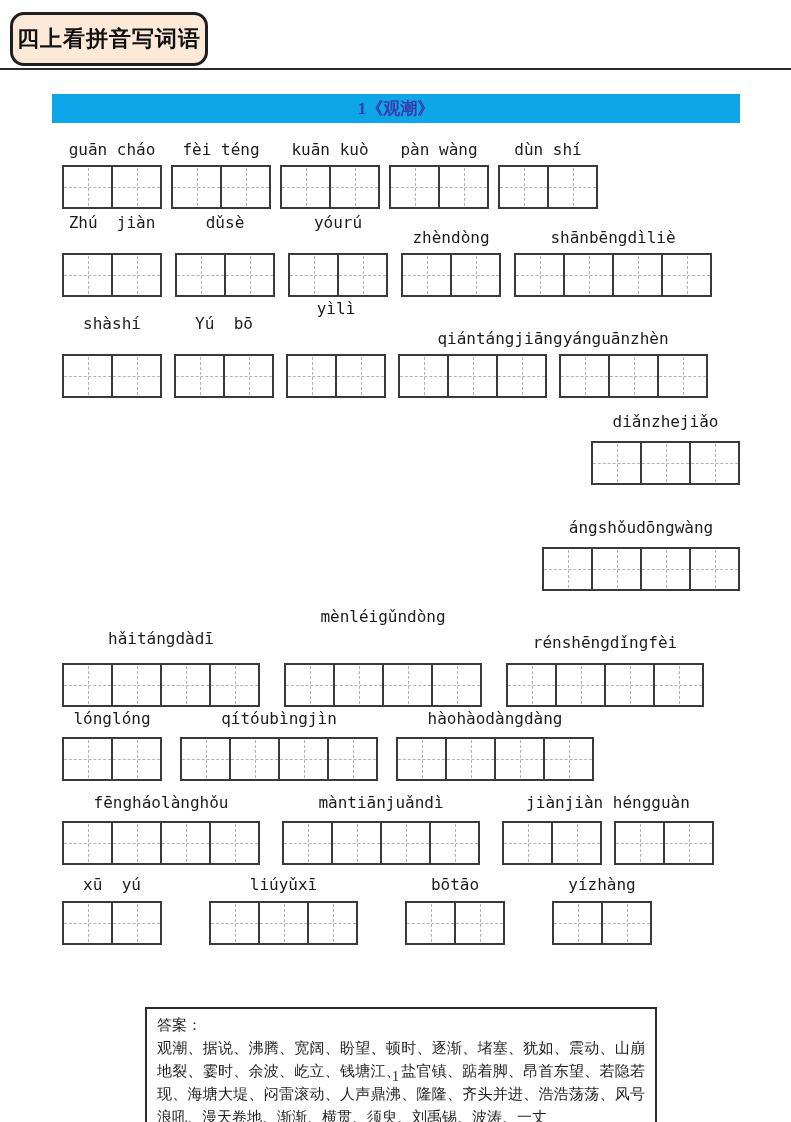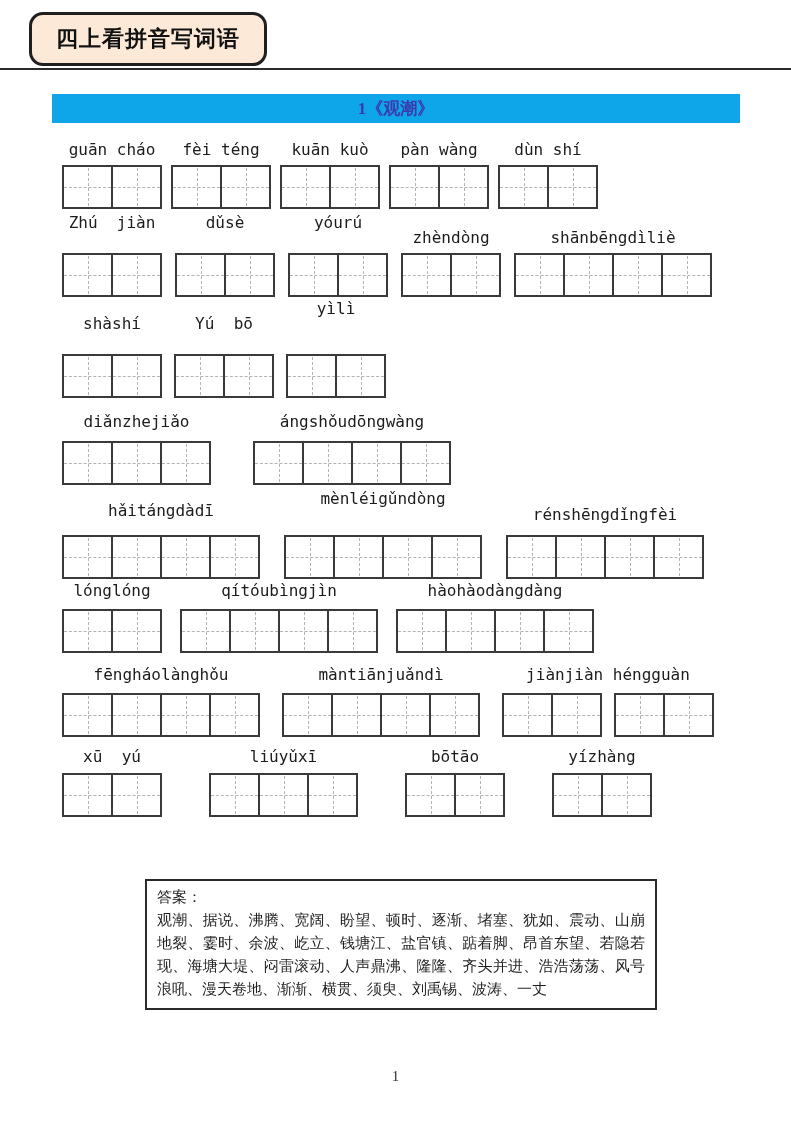--- a/index.html
+++ b/index.html
@@ -5,22 +5,22 @@
   html,body{margin:0;padding:0;background:#e9e9e9;}
   .page{
     position:relative;
     width:791px;height:1122px;
     margin:0 auto;
     background:#ffffff;
     font-family:"Liberation Sans",sans-serif;
     overflow:hidden;
   }
   .badge{
-    position:absolute;left:29px;top:12px;
-    padding:9px 24px;
+    position:absolute;left:10px;top:12px;
+    padding:9px 4px;
     background:#fce9d8;
     border:3px solid #1f1f1f;
     border-radius:14px;
     font-size:22px;font-weight:bold;color:#111;
     letter-spacing:1px;
     font-family:"Liberation Sans",sans-serif;
   }
   .top-rule{
     position:absolute;left:0;right:0;top:68px;
     border-top:2px solid #2a2a2a;height:0;
@@ -226,22 +226,37 @@
           </div>
           <div class="unit">
             <div class="pinyin" style="margin-bottom: 35px;">yìlì</div>
             <div class="grids">
               <div class="grid">
                 <div class="cell"></div>
                 <div class="cell"></div>
               </div>
             </div>
           </div>
-        </div>
-        <div class="word-row" style="gap: 42px; margin-bottom: 4px;">
+          <div class="unit">
+            <div class="pinyin" style="margin-bottom: 5px;">qiántángjiāngyánguānzhèn</div>
+            <div class="grids">
+              <div class="grid">
+                <div class="cell"></div>
+                <div class="cell"></div>
+                <div class="cell"></div>
+              </div>
+              <div class="grid">
+                <div class="cell"></div>
+                <div class="cell"></div>
+                <div class="cell"></div>
+              </div>
+            </div>
+          </div>
+        </div>
+        <div class="word-row" style="gap: 33px; margin-bottom: 16px; flex-direction: column;">
           <div class="unit">
             <div class="pinyin" style="margin-bottom: 9px;">diǎnzhejiǎo</div>
             <div class="grids">
               <div class="grid">
                 <div class="cell"></div>
                 <div class="cell"></div>
                 <div class="cell"></div>
               </div>
             </div>
           </div>
@@ -263,21 +278,21 @@
             <div class="grids">
               <div class="grid">
                 <div class="cell"></div>
                 <div class="cell"></div>
                 <div class="cell"></div>
                 <div class="cell"></div>
               </div>
             </div>
           </div>
           <div class="unit">
-            <div class="pinyin" style="margin-bottom: 26px;">mènléigǔndòng</div>
+            <div class="pinyin" style="margin-bottom: 36px;">mènléigǔndòng</div>
             <div class="grids">
               <div class="grid">
                 <div class="cell"></div>
                 <div class="cell"></div>
                 <div class="cell"></div>
                 <div class="cell"></div>
               </div>
             </div>
           </div>
           <div class="unit">

